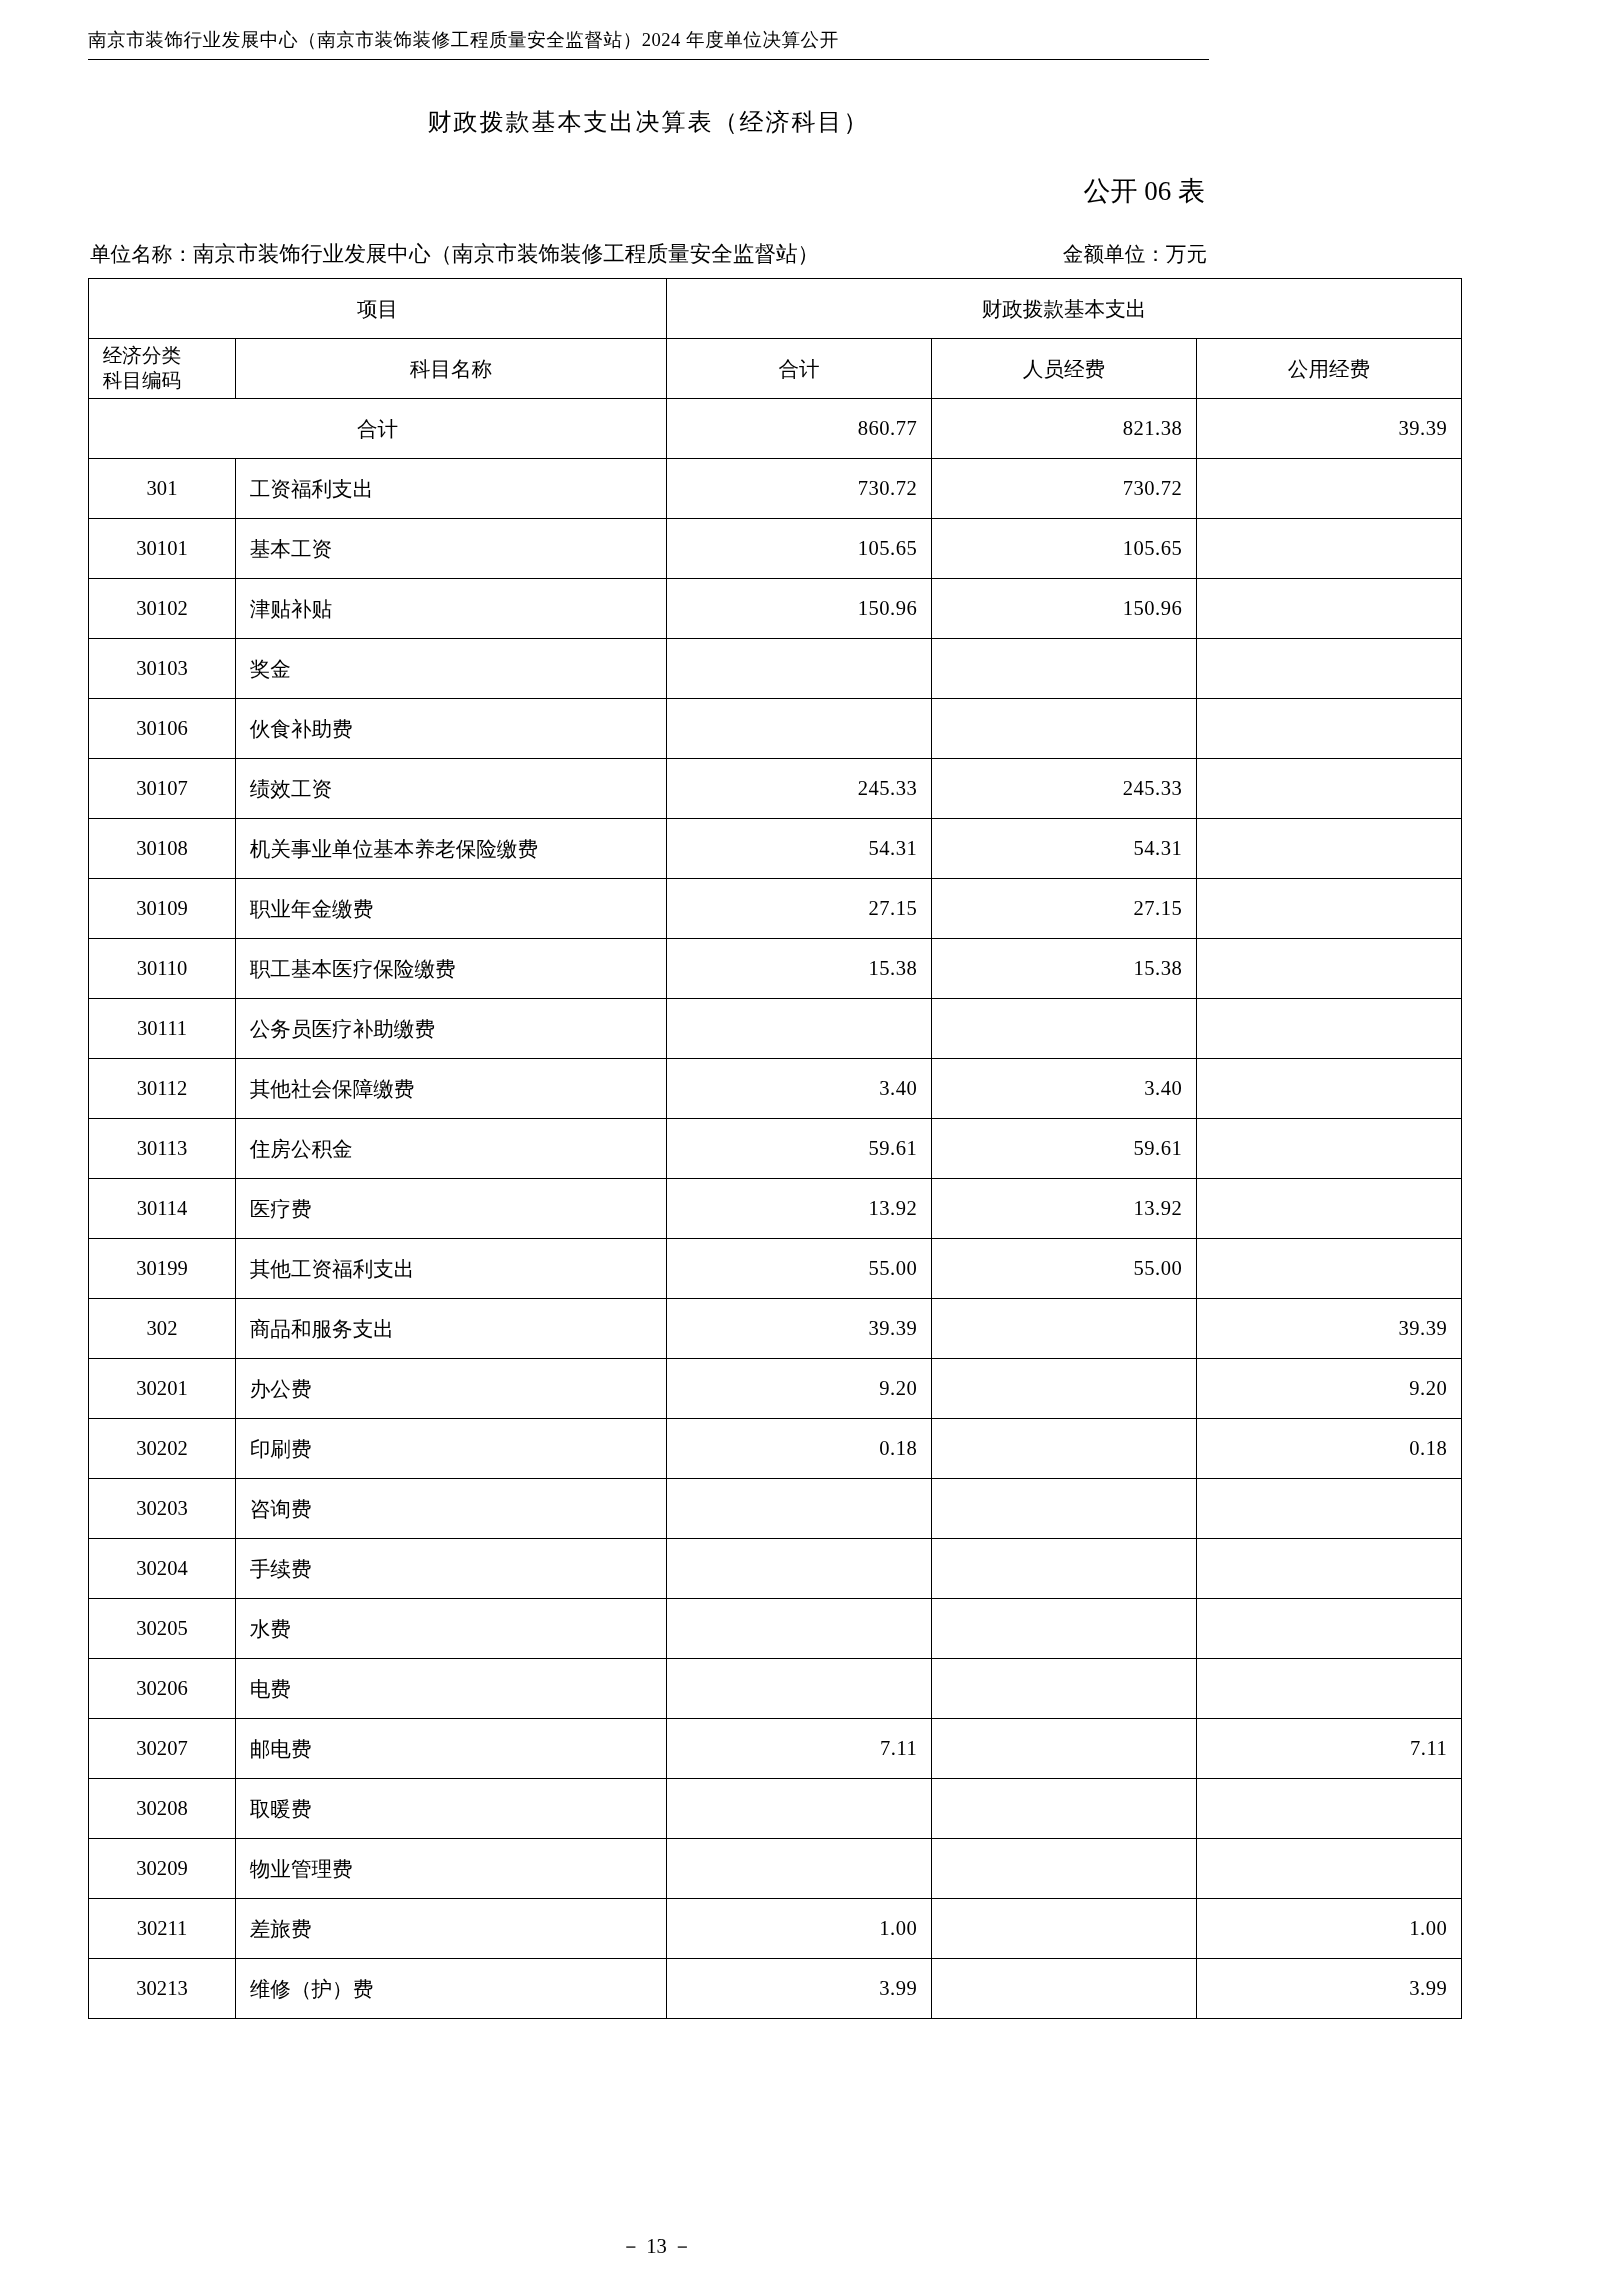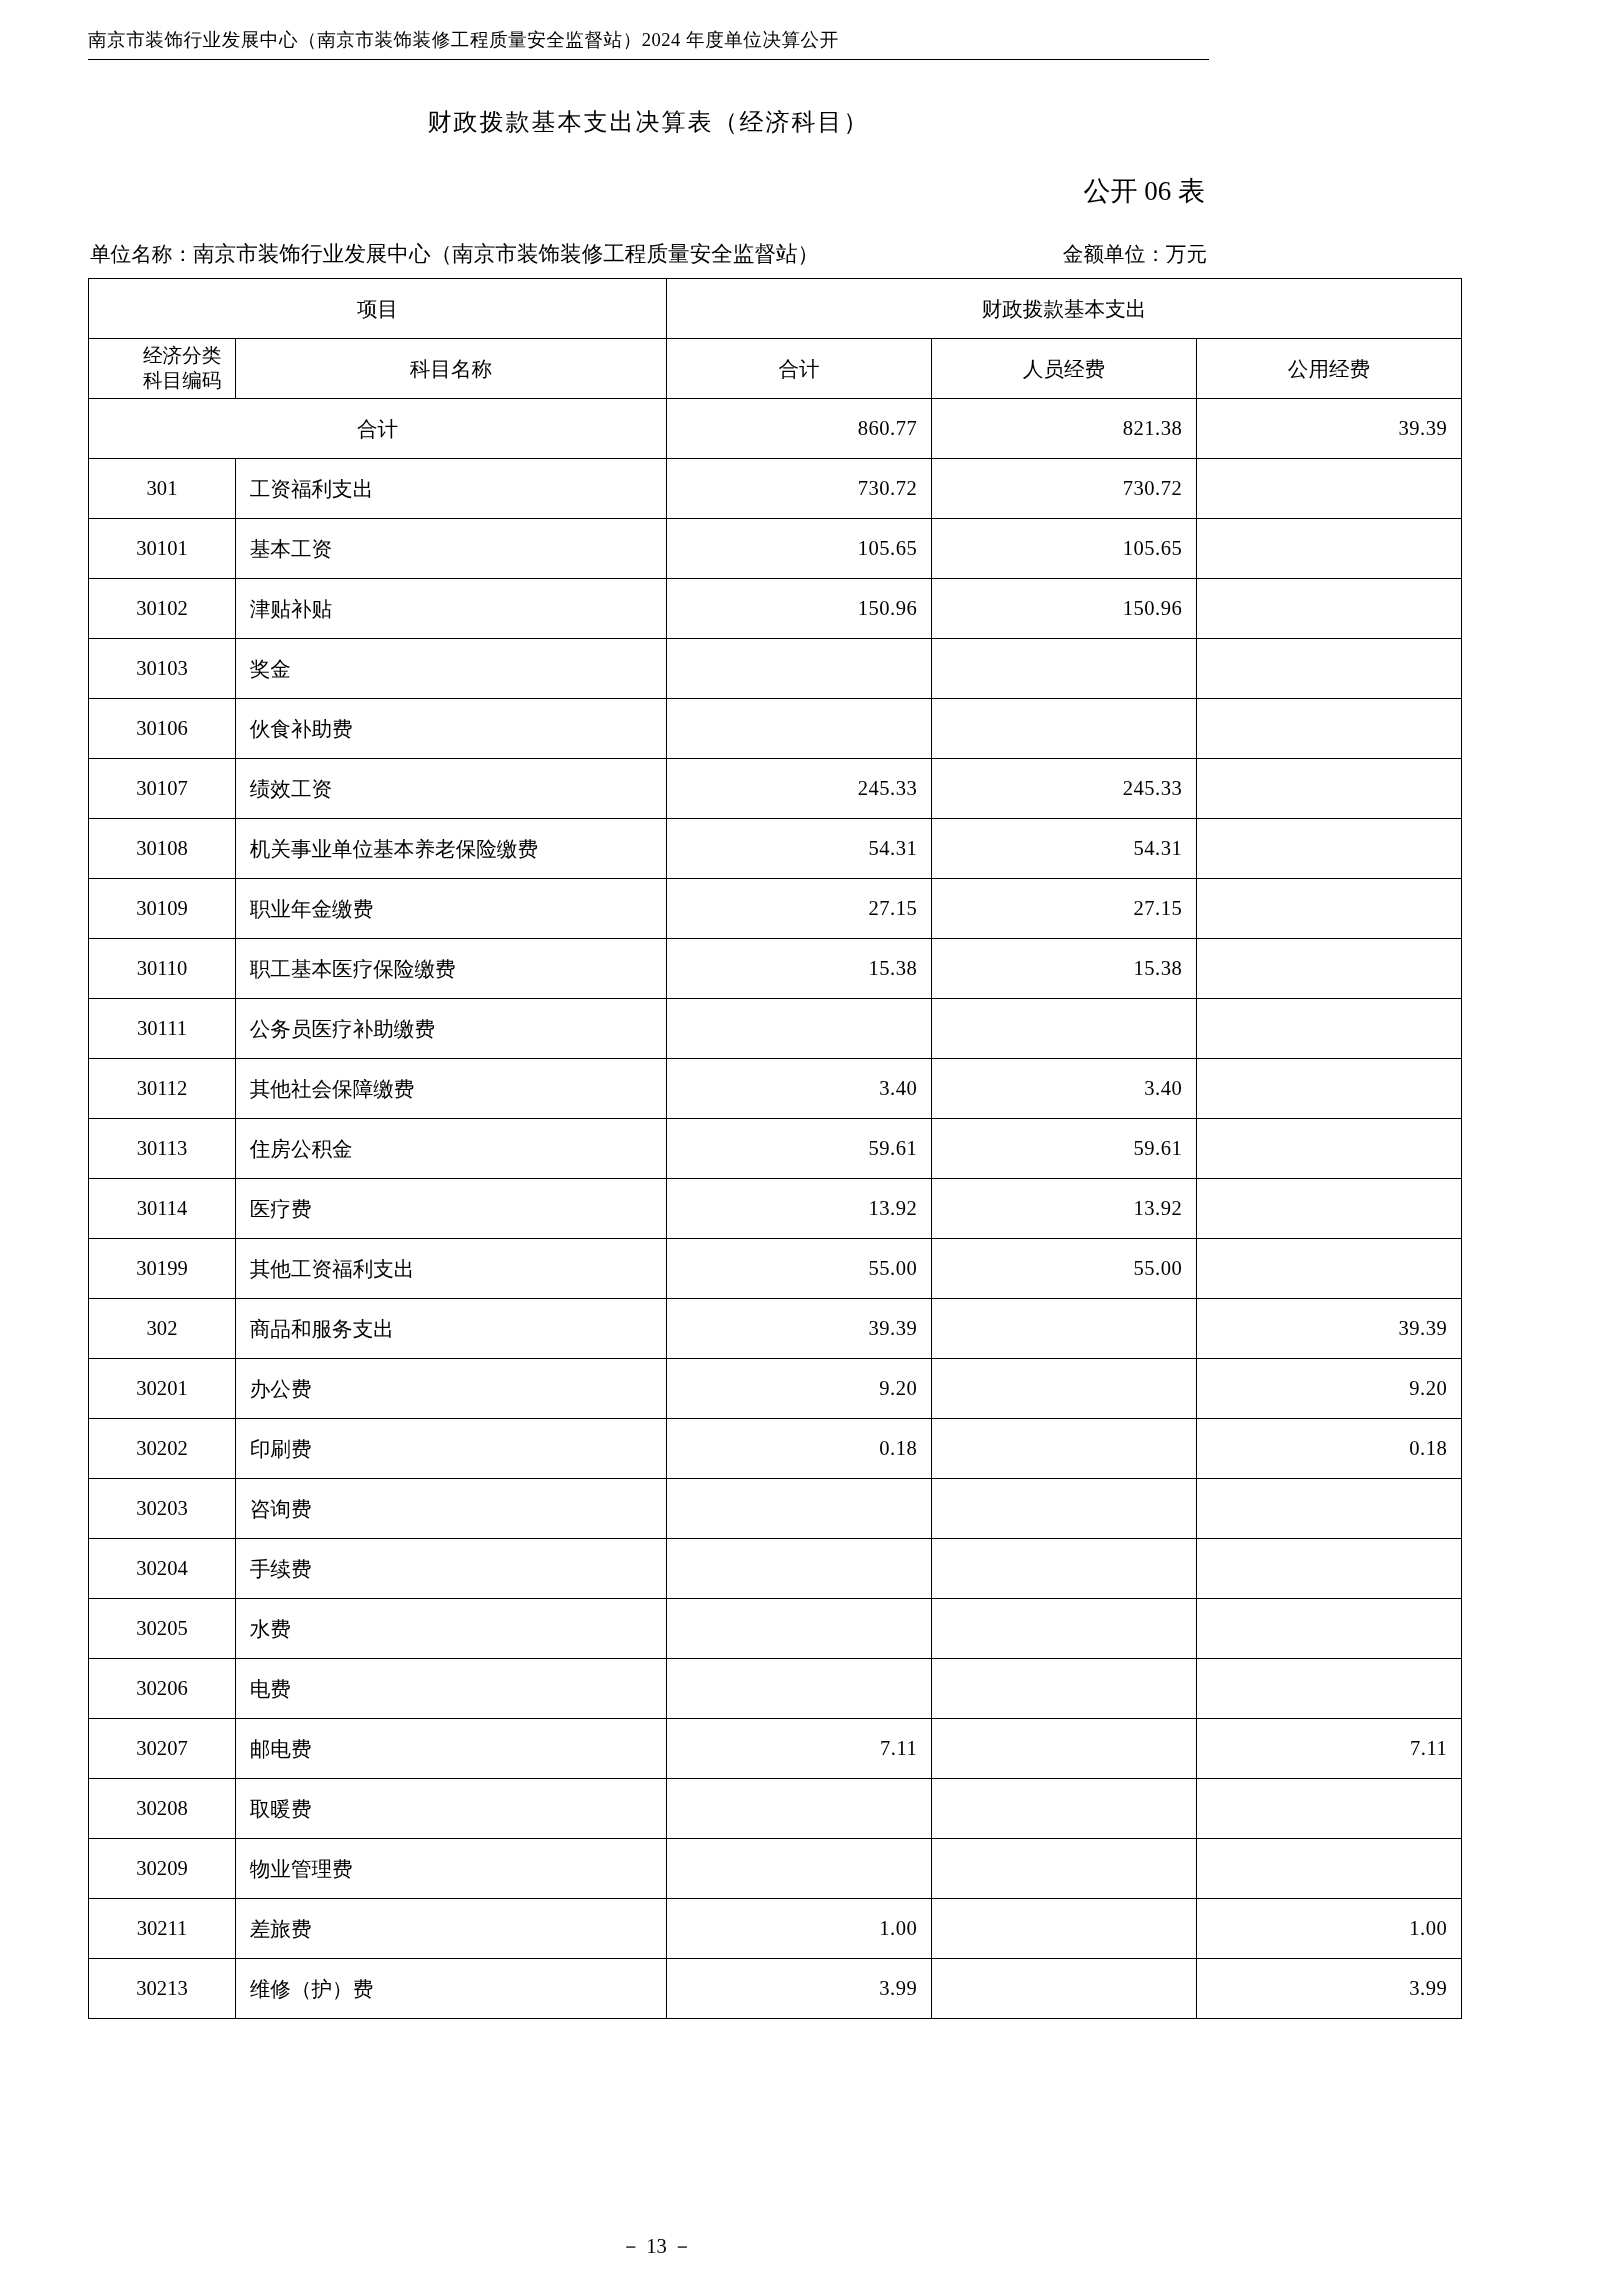--- a/index.html
+++ b/index.html
@@ -80,21 +80,21 @@
   .bold { font-weight: bold; }
 
   .th-proj { text-align: center; }
   .code-cell { text-align: center; padding-left: 17.6px; }
   .name-cell { text-align: left; padding-left: 45px; }
   .name-cell-lvl1 { text-align: left; padding-left: 27.4px; font-weight: bold; }
   .name-cell-total { text-align: center; padding-left: 0; }
 
   .two-line {
     line-height: 1.25;
-    text-align: right;
+    text-align: left;
     font-size: 19.6px;
   }
   .footer-page {
     position: absolute;
     bottom: 33px;
     left: 8px;
     width: 100%;
     text-align: center;
     font-size: 20.6px;
   }

